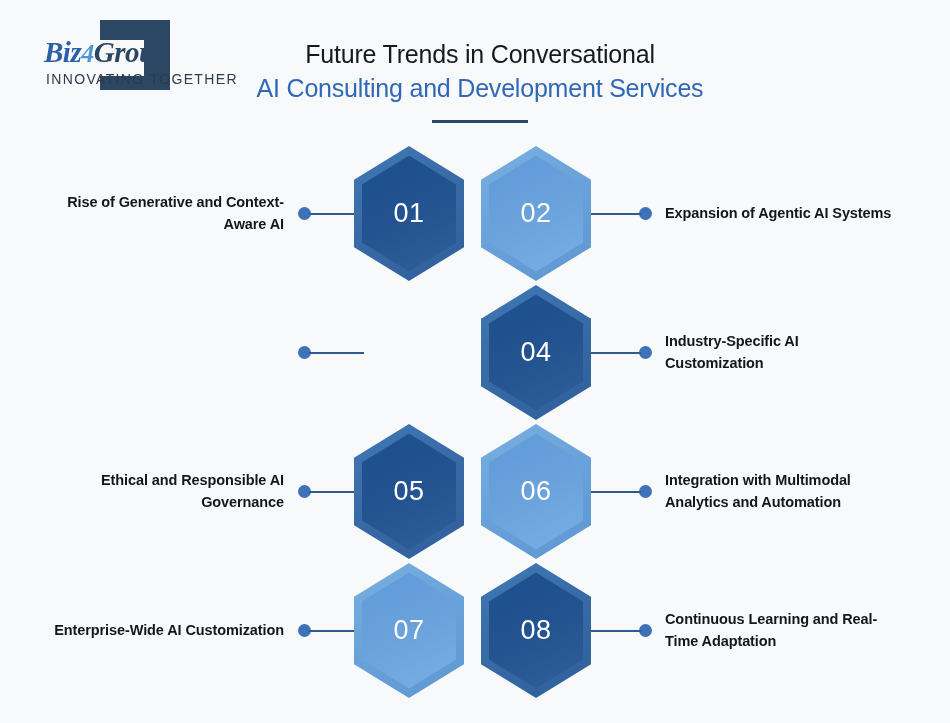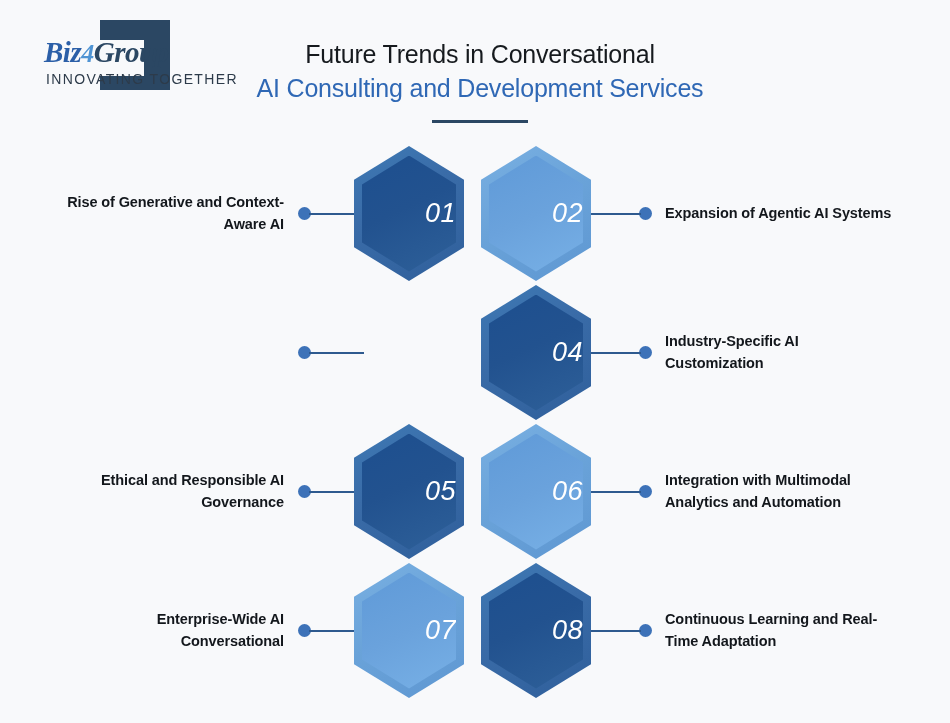--- a/index.html
+++ b/index.html
@@ -178,22 +178,21 @@
     left: 0; top: 0;
     width: 110px;
     height: 135px;
   }
   .hex-inner {
     left: 8px; top: 9.5px;
     width: 94px;
     height: 116px;
     display: flex;
     align-items: center;
-    justify-content: flex-end;
-    font-style: italic;
+    justify-content: center;
   }
   .hex-num {
     font-size: 27px;
     color: #ffffff;
     font-weight: 400;
     letter-spacing: 0.5px;
     line-height: 1;
   }
 
   
@@ -291,21 +290,21 @@
         <div class="line"></div>
       </div>
       <div class="hex-wrap col2 hex-light">
         <div class="hex-outer"></div>
         <div class="hex-inner">
           <span class="hex-num">06</span>
         </div>
       </div>
     </div>
     <div class="row">
-      <div class="label left">Enterprise-Wide AI Conversational</div>
+      <div class="label left">Enterprise-Wide AI Customization</div>
       <div class="connector left">
         <div class="dot"></div>
         <div class="line"></div>
       </div>
       <div class="hex-wrap col1 hex-light">
         <div class="hex-outer"></div>
         <div class="hex-inner">
           <span class="hex-num">07</span>
         </div>
       </div>

